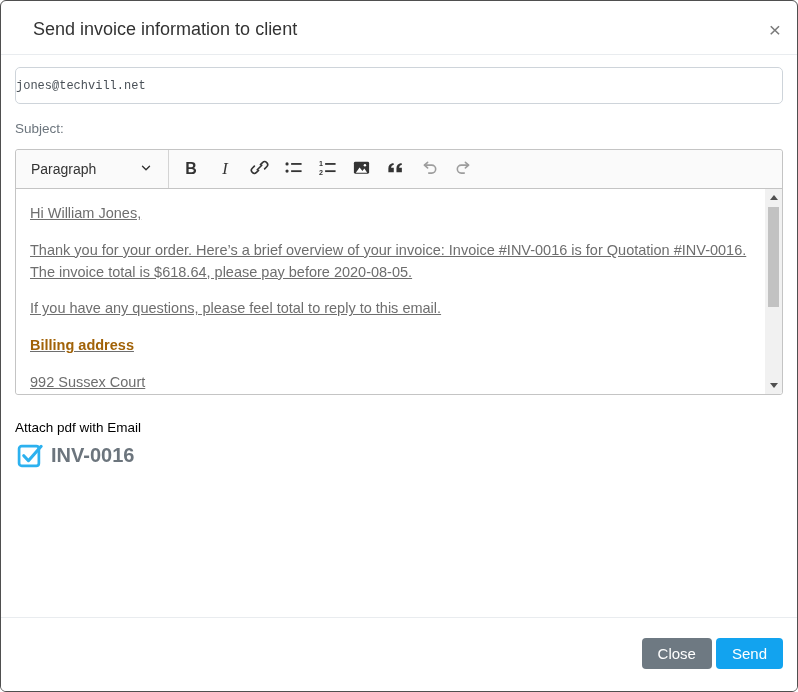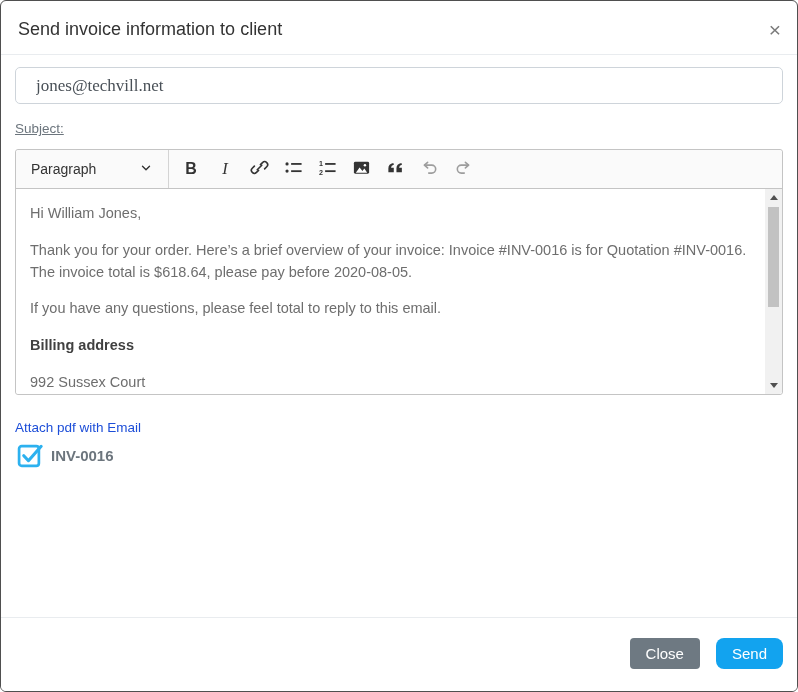--- a/index.html
+++ b/index.html
@@ -5,96 +5,96 @@
   html,body { margin:0; padding:0; background:#ffffff; }
   body { width:798px; height:692px; position:relative; font-family:"Liberation Sans", sans-serif; }
 
   .modal {
     position:absolute; inset:0; box-sizing:border-box;
     background:#fff; border:1px solid #4f4f4f; border-radius:6px; overflow:hidden;
   }
 
   
   .modal-header { display:flex; justify-content:space-between; align-items:flex-end;
-    padding:18px 16px 14px 17px; border-bottom:1px solid #e9ecef; }
+    padding:18px 16px 14px 32px; border-bottom:1px solid #e9ecef; }
   .modal-title { margin:0; font-size:18px; font-weight:400; color:#333333; }
   .close-btn { background:none; border:none; padding:0; margin:0; cursor:pointer;
     color:#7a7a7a; font-size:21px; line-height:1; font-family:"Liberation Sans", sans-serif; }
 
   
   .modal-body { padding:12px 14px 0 14px; }
   .field-label { display:block; color:#6c757d; font-size:13.5px; margin:10px 0 9px 0; }
   .form-control {
     display:block; width:100%; box-sizing:border-box; height:37px;
-    padding:6px 20px; font-size:17px; color:#495057;
+    padding:6px 0; font-size:12px; color:#495057;
     border:1px solid #ced4da; border-radius:5px; outline:none; background:#fff;
-    font-family:Liberation Serif, serif;
+    font-family:Liberation Mono, monospace;
   }
 
   
   .editor { margin-top:13px; border:1px solid #c4c4c4; border-radius:3px; }
   .toolbar { display:flex; align-items:center; height:38px; background:#fafafa;
     border-bottom:1px solid #c4c4c4; border-radius:3px 3px 0 0; padding:0 3px; }
   .dropdown { display:flex; align-items:center; justify-content:space-between;
     width:140px; height:30px; padding:0 8px 0 10px; margin:0 2px;
     background:transparent; border:none; cursor:pointer;
     font-size:14px; color:#333; font-family:"Liberation Sans", sans-serif; }
   .tb-sep { width:1px; align-self:stretch; background:#d4d4d4; margin:0 5px; }
   .tbtn { width:32px; height:30px; display:flex; align-items:center; justify-content:center;
     background:none; border:none; cursor:pointer; margin:0 1px; padding:0; }
   .glyph-b { font-weight:bold; font-size:16px; color:#333; font-family:"Liberation Sans", sans-serif; }
   .glyph-i { font-style:italic; font-size:16.5px; color:#333; font-family:"Liberation Serif", serif; }
 
   
   .editor-content { position:relative; height:205px; overflow:hidden; background:#fff;
     border-radius:0 0 3px 3px; }
-  .editor-text { padding:0 34px 0 14px; font-size:14.5px; color:#6e6e6e; line-height:1.5; }
+  .editor-text { padding:0 34px 0 14px; font-size:14.5px; color:#6e6e6e; line-height:1.5;text-decoration:underline; }
   .editor-text p { margin:14px 0 15px 0; }
-  .editor-text p.bold { font-weight:bold; color:#404040; }
+  .editor-text p.bold { font-weight:bold; color:#a16207; }
 
   
   .sb { position:absolute; top:0; right:0; width:17px; height:100%; background:#f1f1f1; }
   .sb-btn-up, .sb-btn-down { position:absolute; left:0; width:17px; height:17px;
     display:flex; align-items:center; justify-content:center; }
   .sb-btn-up { top:0; } .sb-btn-down { bottom:0; }
   .tri-up { width:0; height:0; border-left:4px solid transparent; border-right:4px solid transparent;
     border-bottom:5px solid #505050; }
   .tri-down { width:0; height:0; border-left:4px solid transparent; border-right:4px solid transparent;
     border-top:5px solid #505050; }
   .sb-thumb { position:absolute; top:18px; left:3px; width:11px; height:100px; background:#c2c2c2; }
 
   
-  .attach-label { color:#1d4ed8; font-size:13.5px; margin:25px 0 8px 0; }
+  .attach-label { color:#000000; font-size:13.5px; margin:25px 0 8px 0; }
   .attach-row { display:flex; align-items:center; gap:9px; padding-left:2px; }
-  .attach-name { font-weight:bold; color:#6c757d; font-size:15px; }
+  .attach-name { font-weight:bold; color:#6c757d; font-size:20px; }
 
   
   .modal-footer { position:absolute; left:0; right:0; bottom:0;
     border-top:1px solid #e9ecef; padding:20px 14px 22px 14px;
-    display:flex; justify-content:flex-end; gap:16px; background:#fff; }
+    display:flex; justify-content:flex-end; gap:4px; background:#fff; }
   .btn { border:none; border-radius:4px; color:#ffffff; font-size:15px;
     padding:7px 16px; cursor:pointer; font-family:"Liberation Sans", sans-serif; }
   .btn-close { background:#6e7982; }
-  .btn-send { background:#12a3ef;border-radius:8px; }
+  .btn-send { background:#12a3ef; }
 </style>
 </head>
 <body>
 
 <div class="modal">
 
   <div class="modal-header">
     <h4 class="modal-title">Send invoice information to client</h4>
     <button class="close-btn">×</button>
   </div>
 
   <div class="modal-body">
 
     <input class="form-control" type="text" value="jones@techvill.net" style="">
 
-    <label class="field-label" style="margin-top:17px;text-decoration:underline;">Subject:</label>
+    <label class="field-label" style="margin-top:17px;">Subject:</label>
 
     <div class="editor">
       <div class="toolbar">
         <button class="dropdown">
           <span>Paragraph</span>
           <span>
             <svg width="14" height="14" viewBox="0 0 16 16">
                 <path d="M4 6 l4 4 4-4" fill="none" stroke="#333" stroke-width="1.6" stroke-linecap="round" stroke-linejoin="round"></path>
               </svg>
           </span>

